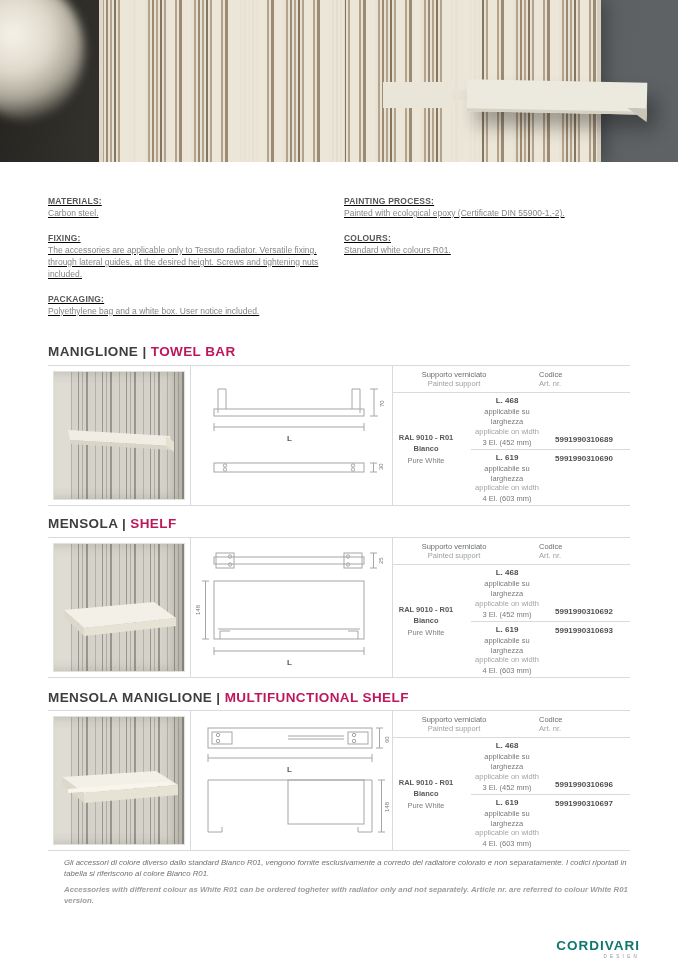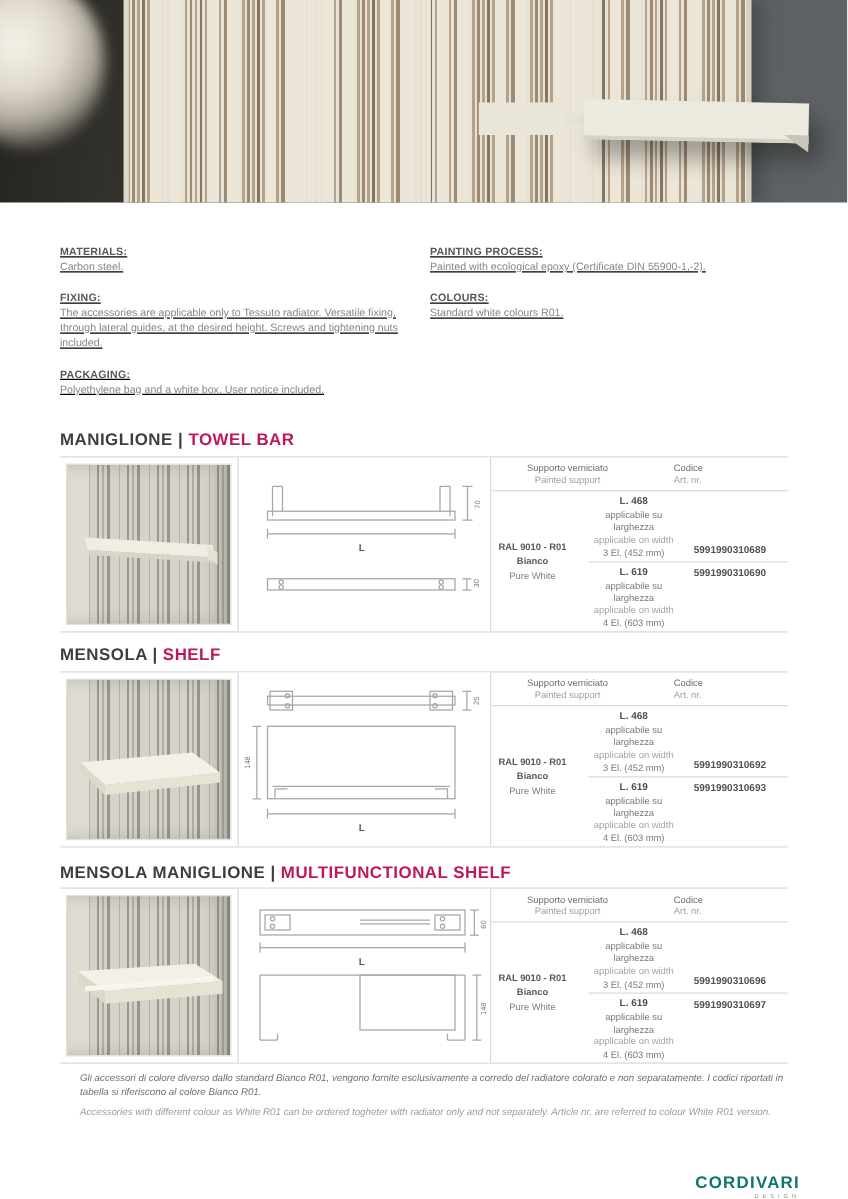--- a/index.html
+++ b/index.html
@@ -81,21 +81,21 @@
   .code-bottom { align-items:flex-end; padding-bottom:5px; }
   .code-top { align-items:flex-start; padding-top:4px; }
 
   
   .sec-draw svg text { font-family:"Liberation Sans",sans-serif; fill:#77797c; }
   .dim-b { font-weight:bold; fill:#58585a !important; }
 
   
   .footnotes { position:absolute; left:64px; top:858px; width:582px; font-style:italic; }
   .fn-it { font-size:7.8px; color:#6e7073; line-height:1.4; margin-bottom:5px; }
-  .fn-en { font-size:7.8px; color:#9b9da0; line-height:1.4; }
+  .fn-en { font-size:7.8px; color:#9b9da0; line-height:1.4;font-weight:bold; }
   .page-num { position:absolute; left:0; right:0; top:917px; text-align:center; font-size:9px; font-weight:bold; color:#6a6c6f; }
   .brand { position:absolute; right:38px; top:913px; text-align:right; }
   .brand-name { font-size:13.5px; font-weight:bold; letter-spacing:1px; color:#0f766e;margin-top:25px; }
   .brand-sub { font-size:4.5px; letter-spacing:3.2px; color:#8d8f92; margin-top:1px; }
 </style>
 </head>
 <body>
 
 <div class="page">
 

